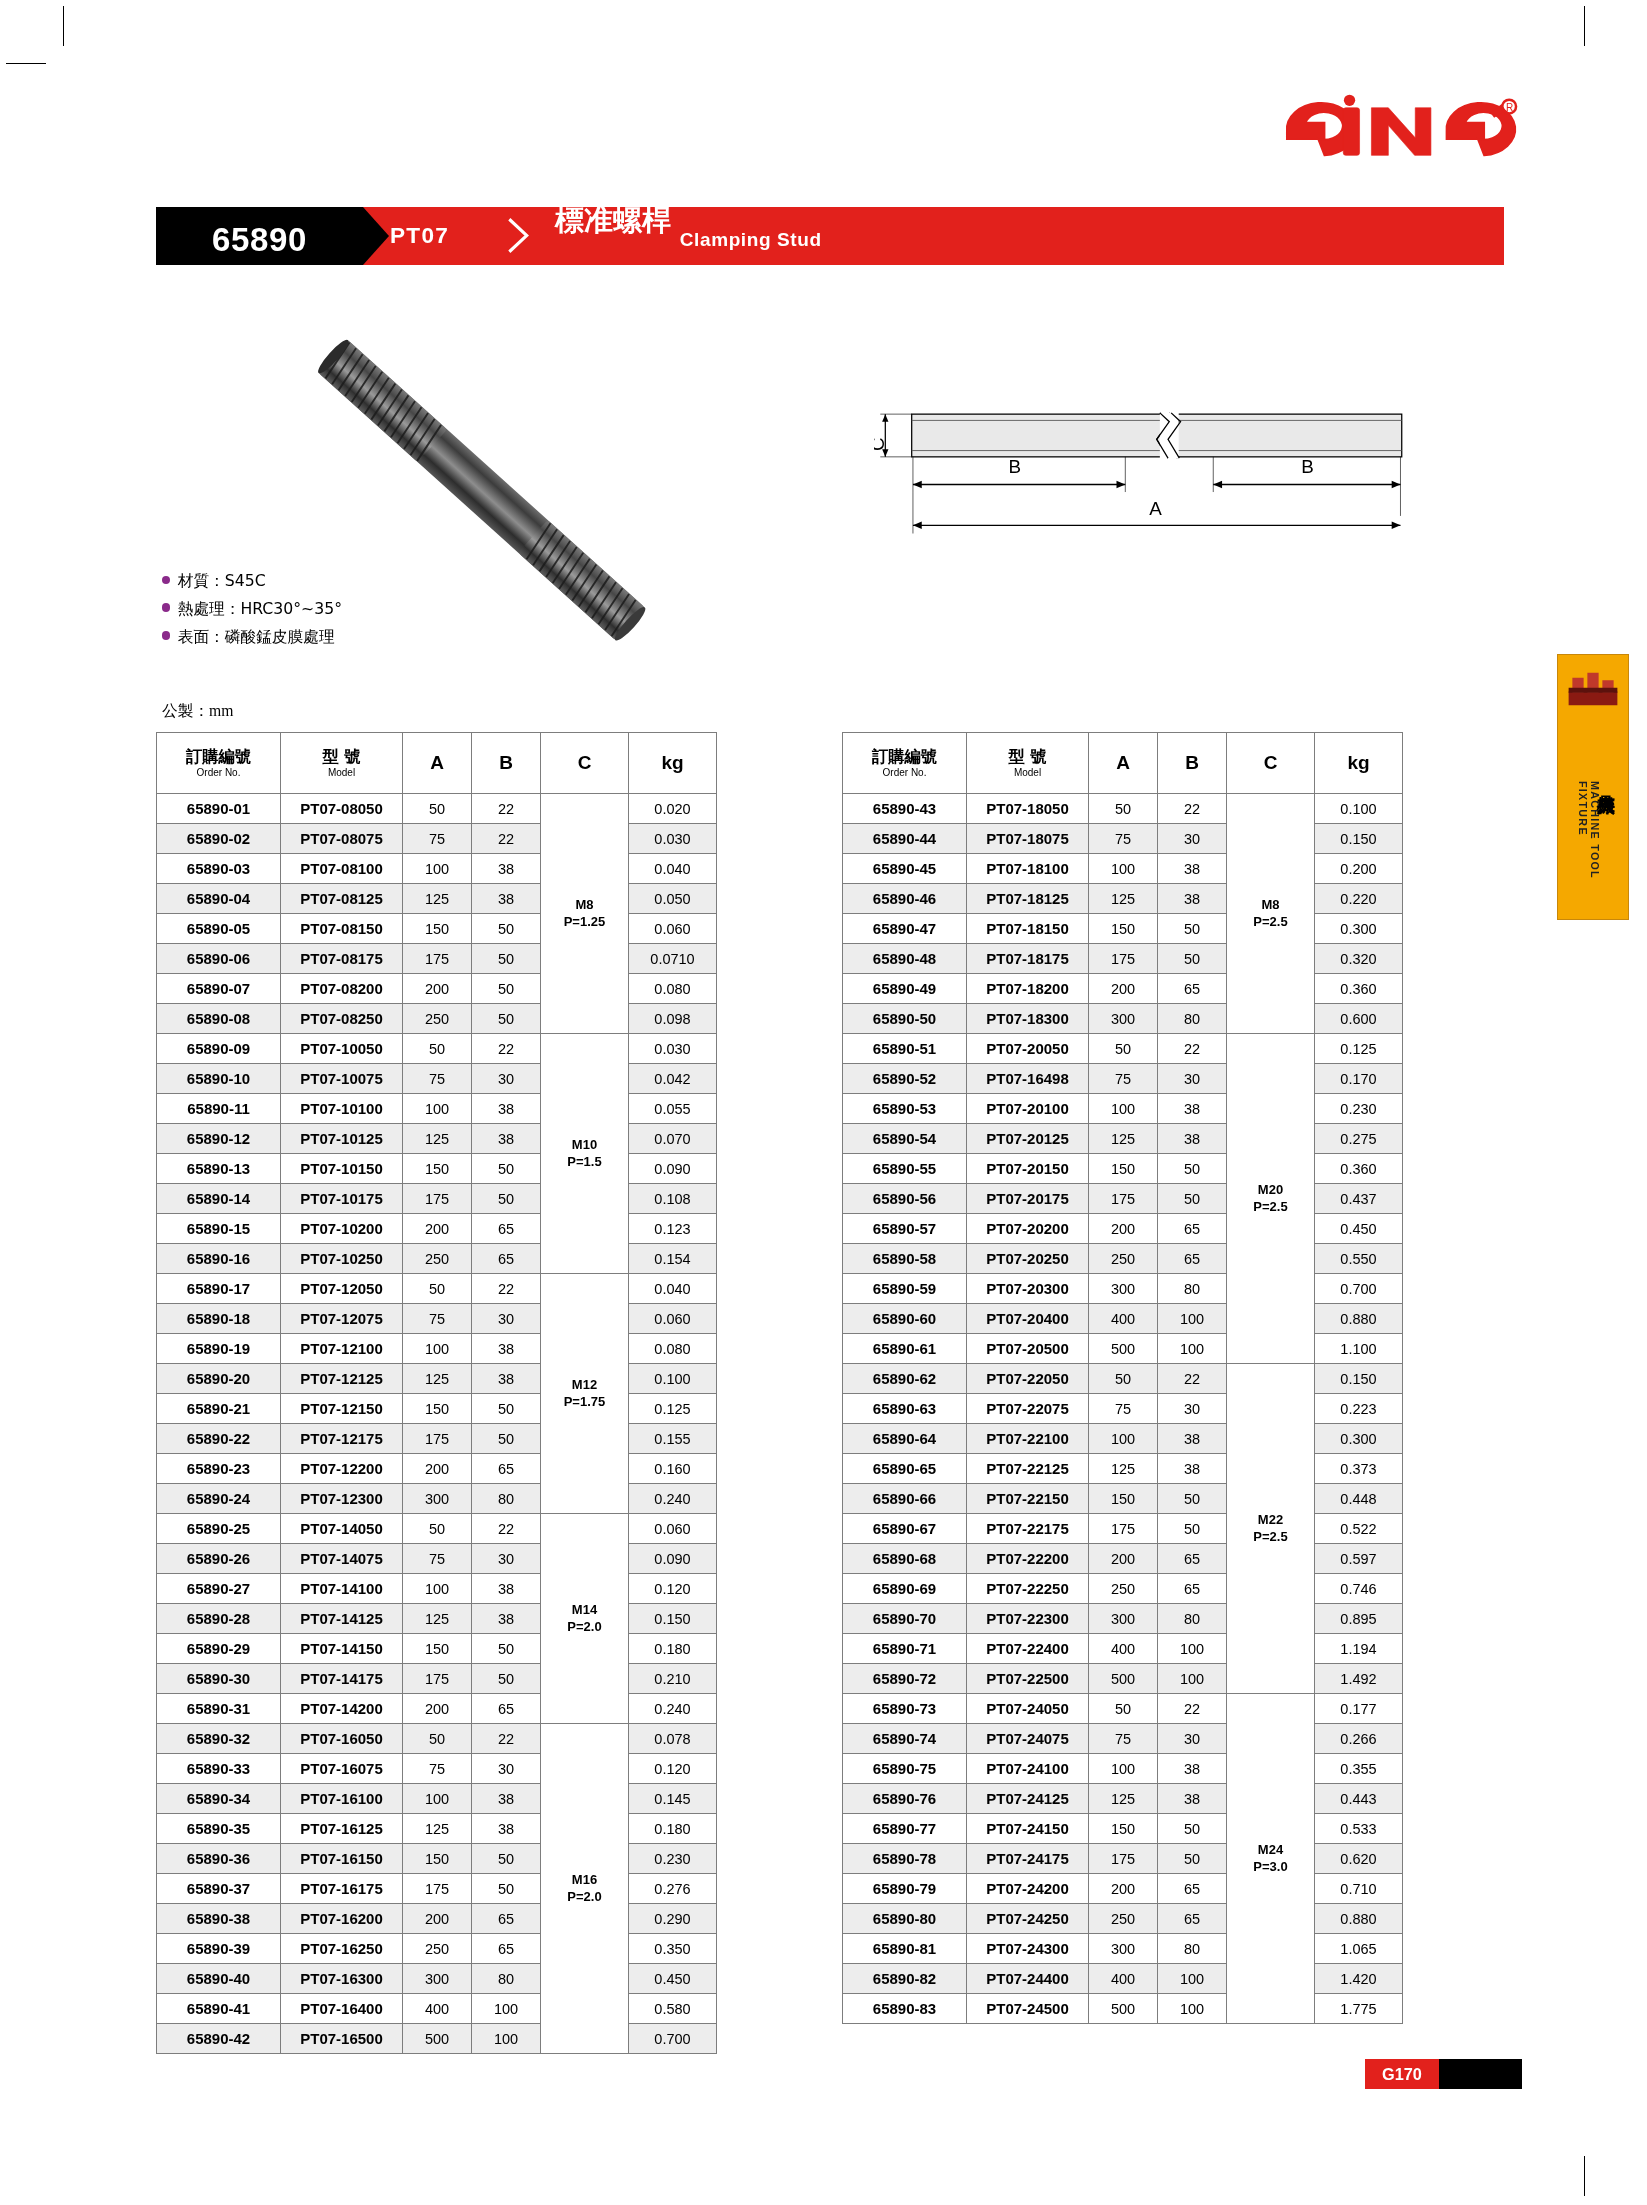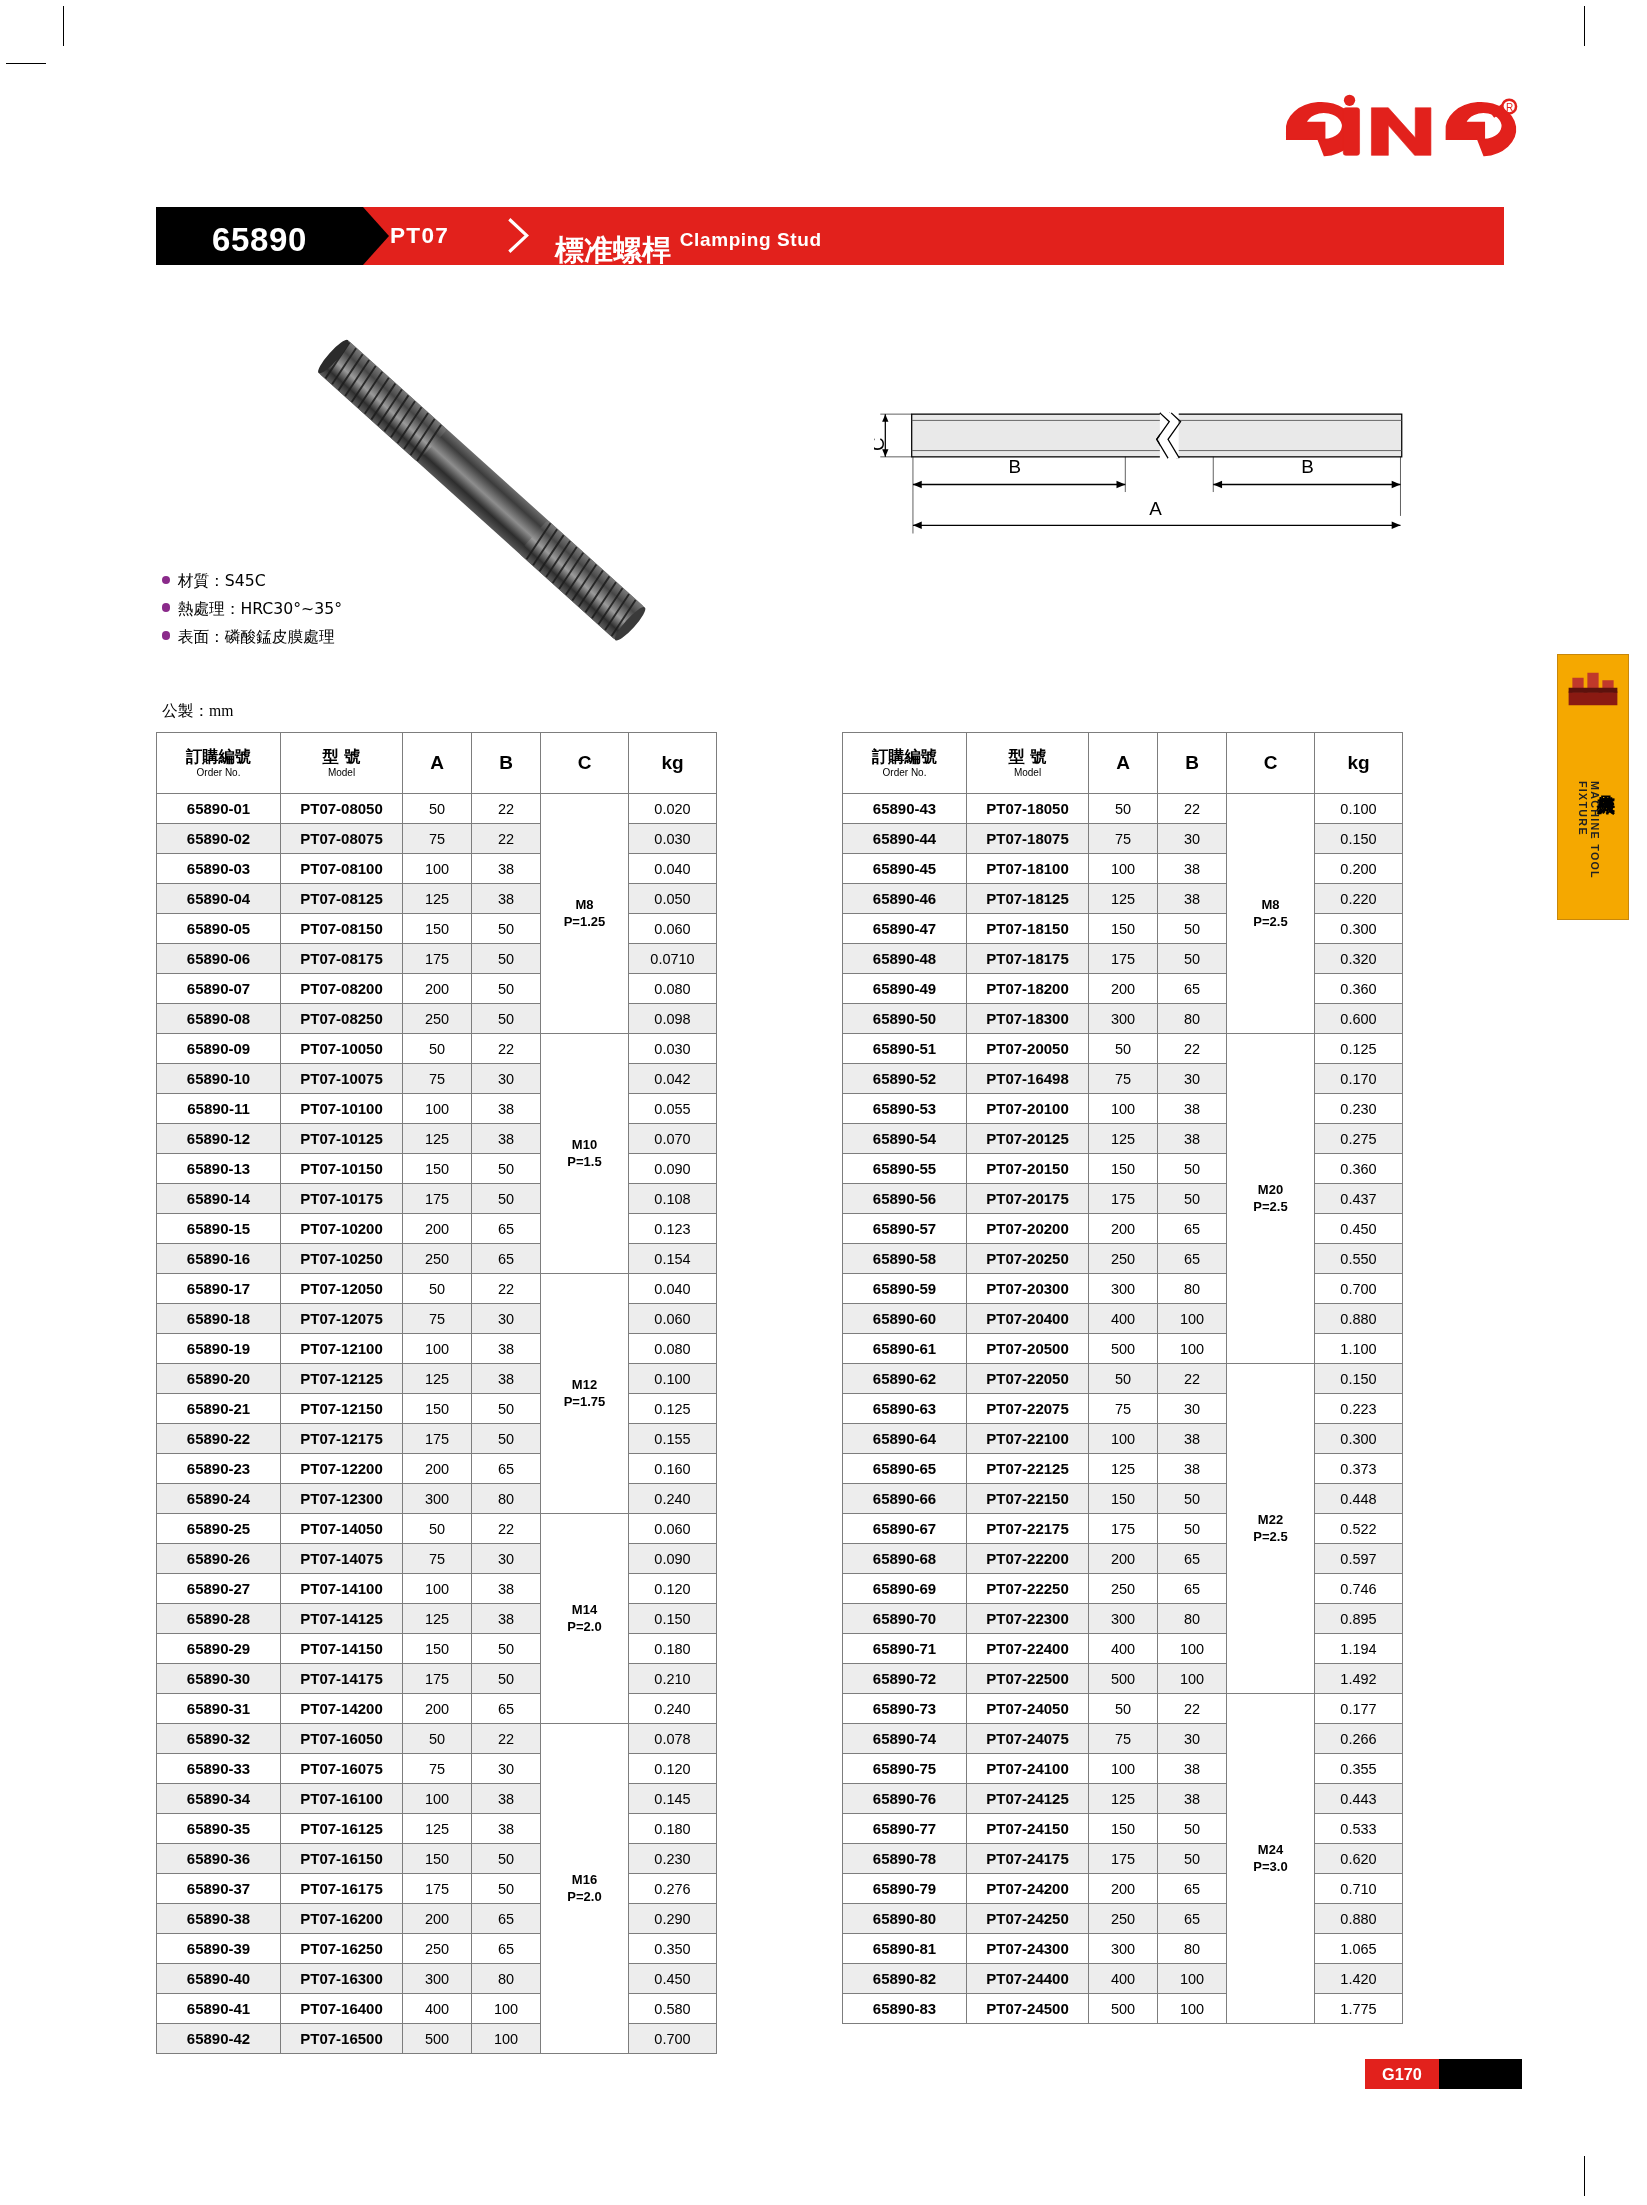--- a/index.html
+++ b/index.html
@@ -17,21 +17,21 @@
 
   
   .titlebar{position:absolute;left:156px;top:207px;width:1348px;height:58px;}
   .tb-black{position:absolute;left:0;top:0;width:207px;height:58px;background:#000;}
   .tb-black-arrow{position:absolute;left:207px;top:0;width:0;height:0;border-top:29px solid transparent;border-bottom:29px solid transparent;border-left:26.4px solid #000;z-index:3;}
   .tb-red{position:absolute;left:207px;top:0;right:0;height:58px;background:#e2211c;}
   .tb-code{position:absolute;left:0;top:0;width:207px;height:66px;display:flex;align-items:center;justify-content:center;color:#fff;font-size:33px;font-weight:bold;letter-spacing:0.6px;}
   .tb-pt{position:absolute;left:234px;top:0;height:58px;display:flex;align-items:center;color:#fff;font-size:22.6px;font-weight:bold;letter-spacing:1.3px;}
   .tb-sep{position:absolute;left:352px;top:11.3px;width:21.4px;height:35px;}
   .tb-cn{position:absolute;left:399px;top:0;height:58px;display:flex;align-items:flex-end;color:#fff;}
-  .tb-cn .cn{font-size:29px;font-weight:bold;font-family:Liberation Sans, sans-serif;line-height:1;padding-bottom:0;}
+  .tb-cn .cn{font-size:29px;font-weight:bold;font-family:Liberation Sans, sans-serif;line-height:1;padding-bottom:30px;}
   .tb-cn .en{font-size:19px;font-weight:bold;line-height:1;padding-bottom:15.7px;padding-left:8.8px;letter-spacing:0.6px;}
 
   
   .photo{position:absolute;left:189px;top:295px;width:585px;height:390px;}
 
   
   .specs{position:absolute;left:162px;top:568px;font-size:15.7px;line-height:1.62;font-family:"DejaVu Sans",sans-serif;}
   .specs .row{display:flex;align-items:flex-start;margin-bottom:2.5px;}
   .specs .dot{width:8.2px;height:8.2px;border-radius:50%;background:#8a2a8a;margin-top:7.5px;margin-right:7.5px;flex:0 0 auto;}
 

